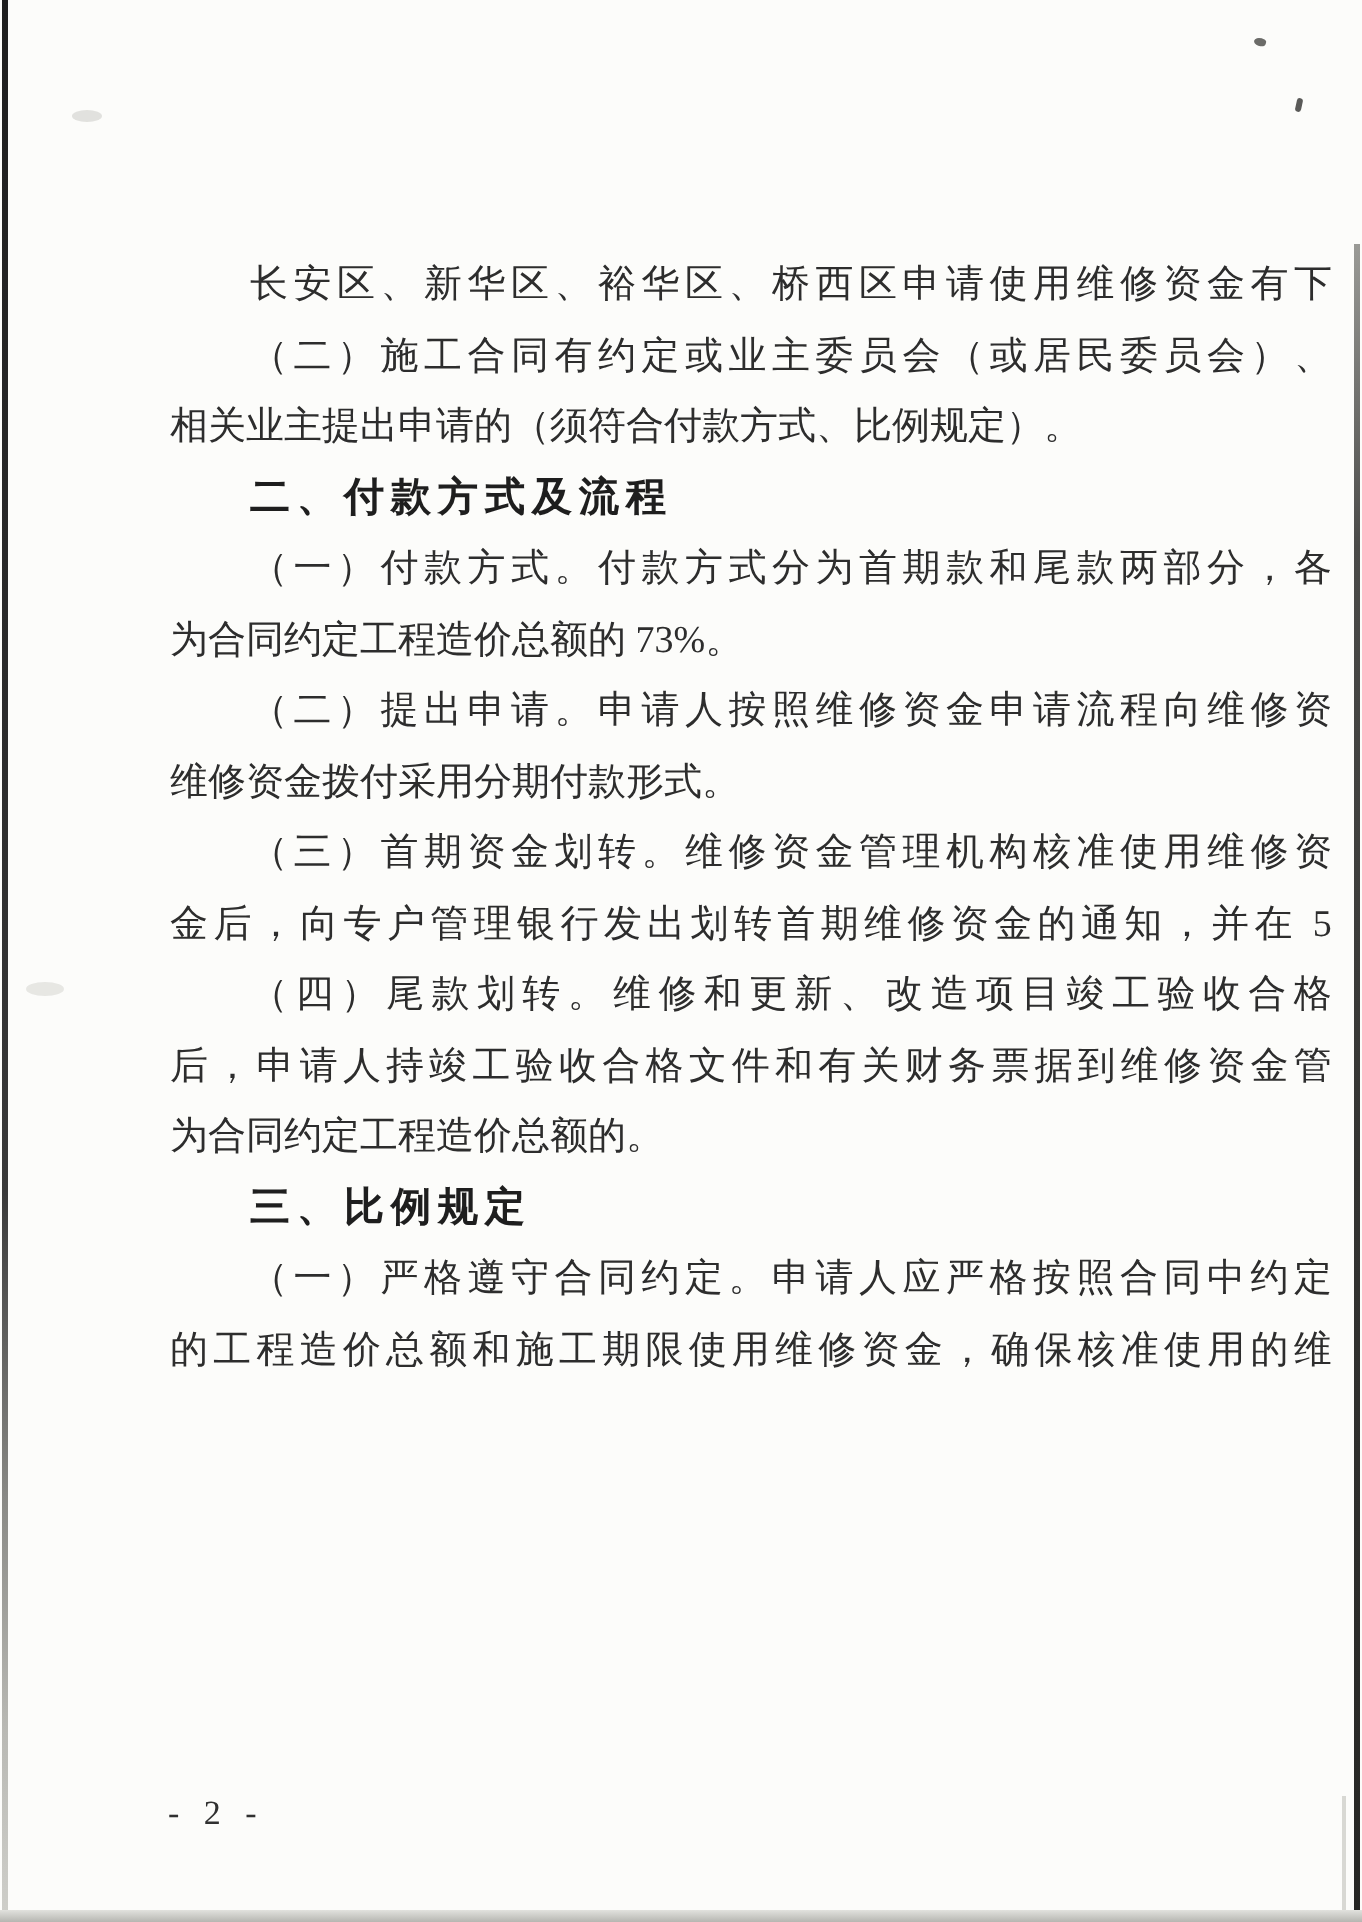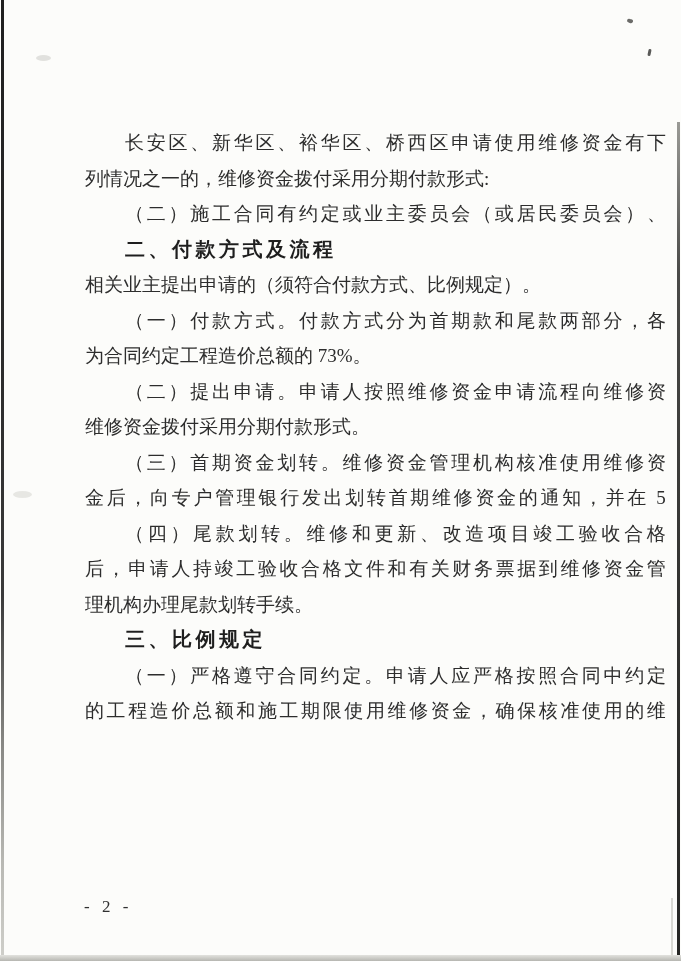--- a/index.html
+++ b/index.html
@@ -144,21 +144,20 @@
         <span>请</span>
         <span>使</span>
         <span>用</span>
         <span>维</span>
         <span>修</span>
         <span>资</span>
         <span>金</span>
         <span>有</span>
         <span>下</span>
       </div>
-      <div class="line paragraph">列情况之一的，维修资金拨付采用分期付款形式:</div>
       <div class="line paragraph indent fill">
         <span>（</span>
         <span>二</span>
         <span>）</span>
         <span>施</span>
         <span>工</span>
         <span>合</span>
         <span>同</span>
         <span>有</span>
         <span>约</span>
@@ -172,22 +171,22 @@
         <span>（</span>
         <span>或</span>
         <span>居</span>
         <span>民</span>
         <span>委</span>
         <span>员</span>
         <span>会</span>
         <span>）</span>
         <span>、</span>
       </div>
+      <div class="line paragraph">相关业主提出申请的（须符合付款方式、比例规定）。</div>
       <div class="line heading indent">二、付款方式及流程</div>
-      <div class="line paragraph">相关业主提出申请的（须符合付款方式、比例规定）。</div>
       <div class="line paragraph indent fill">
         <span>（</span>
         <span>一</span>
         <span>）</span>
         <span>付</span>
         <span>款</span>
         <span>方</span>
         <span>式</span>
         <span>。</span>
         <span>付</span>
@@ -342,21 +341,21 @@
         <span>务</span>
         <span>票</span>
         <span>据</span>
         <span>到</span>
         <span>维</span>
         <span>修</span>
         <span>资</span>
         <span>金</span>
         <span>管</span>
       </div>
-      <div class="line paragraph">理机构办理尾款划转手续。</div>
+      <div class="line paragraph">为合同约定工程造价总额的。</div>
       <div class="line heading indent">三、比例规定</div>
       <div class="line paragraph indent fill">
         <span>（</span>
         <span>一</span>
         <span>）</span>
         <span>严</span>
         <span>格</span>
         <span>遵</span>
         <span>守</span>
         <span>合</span>

